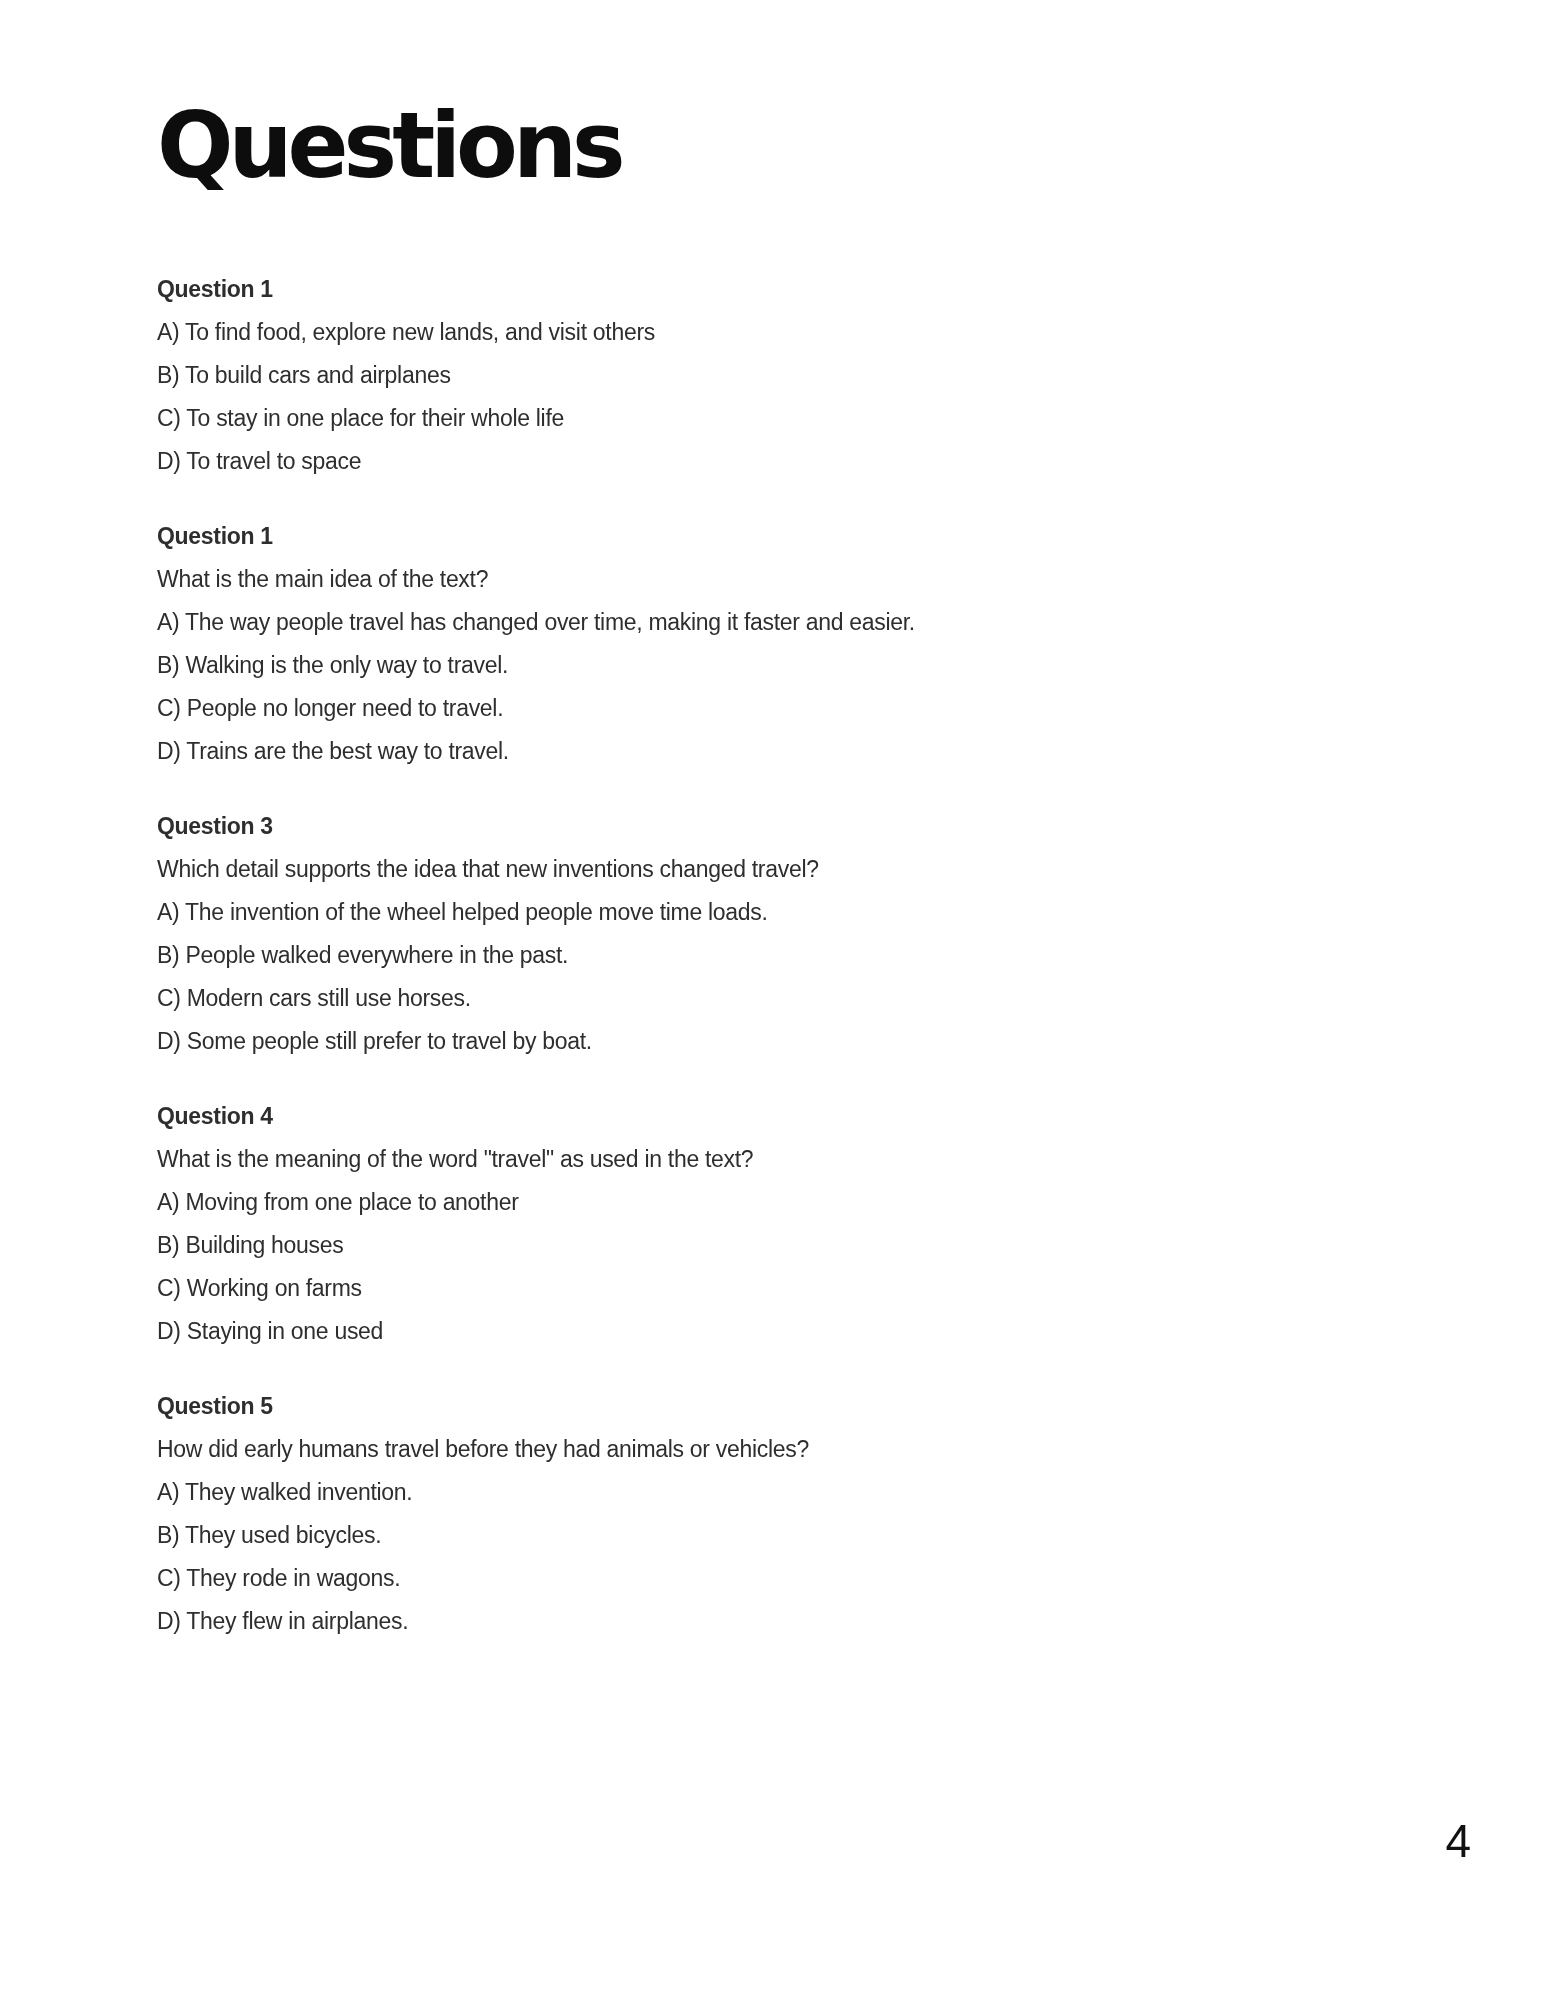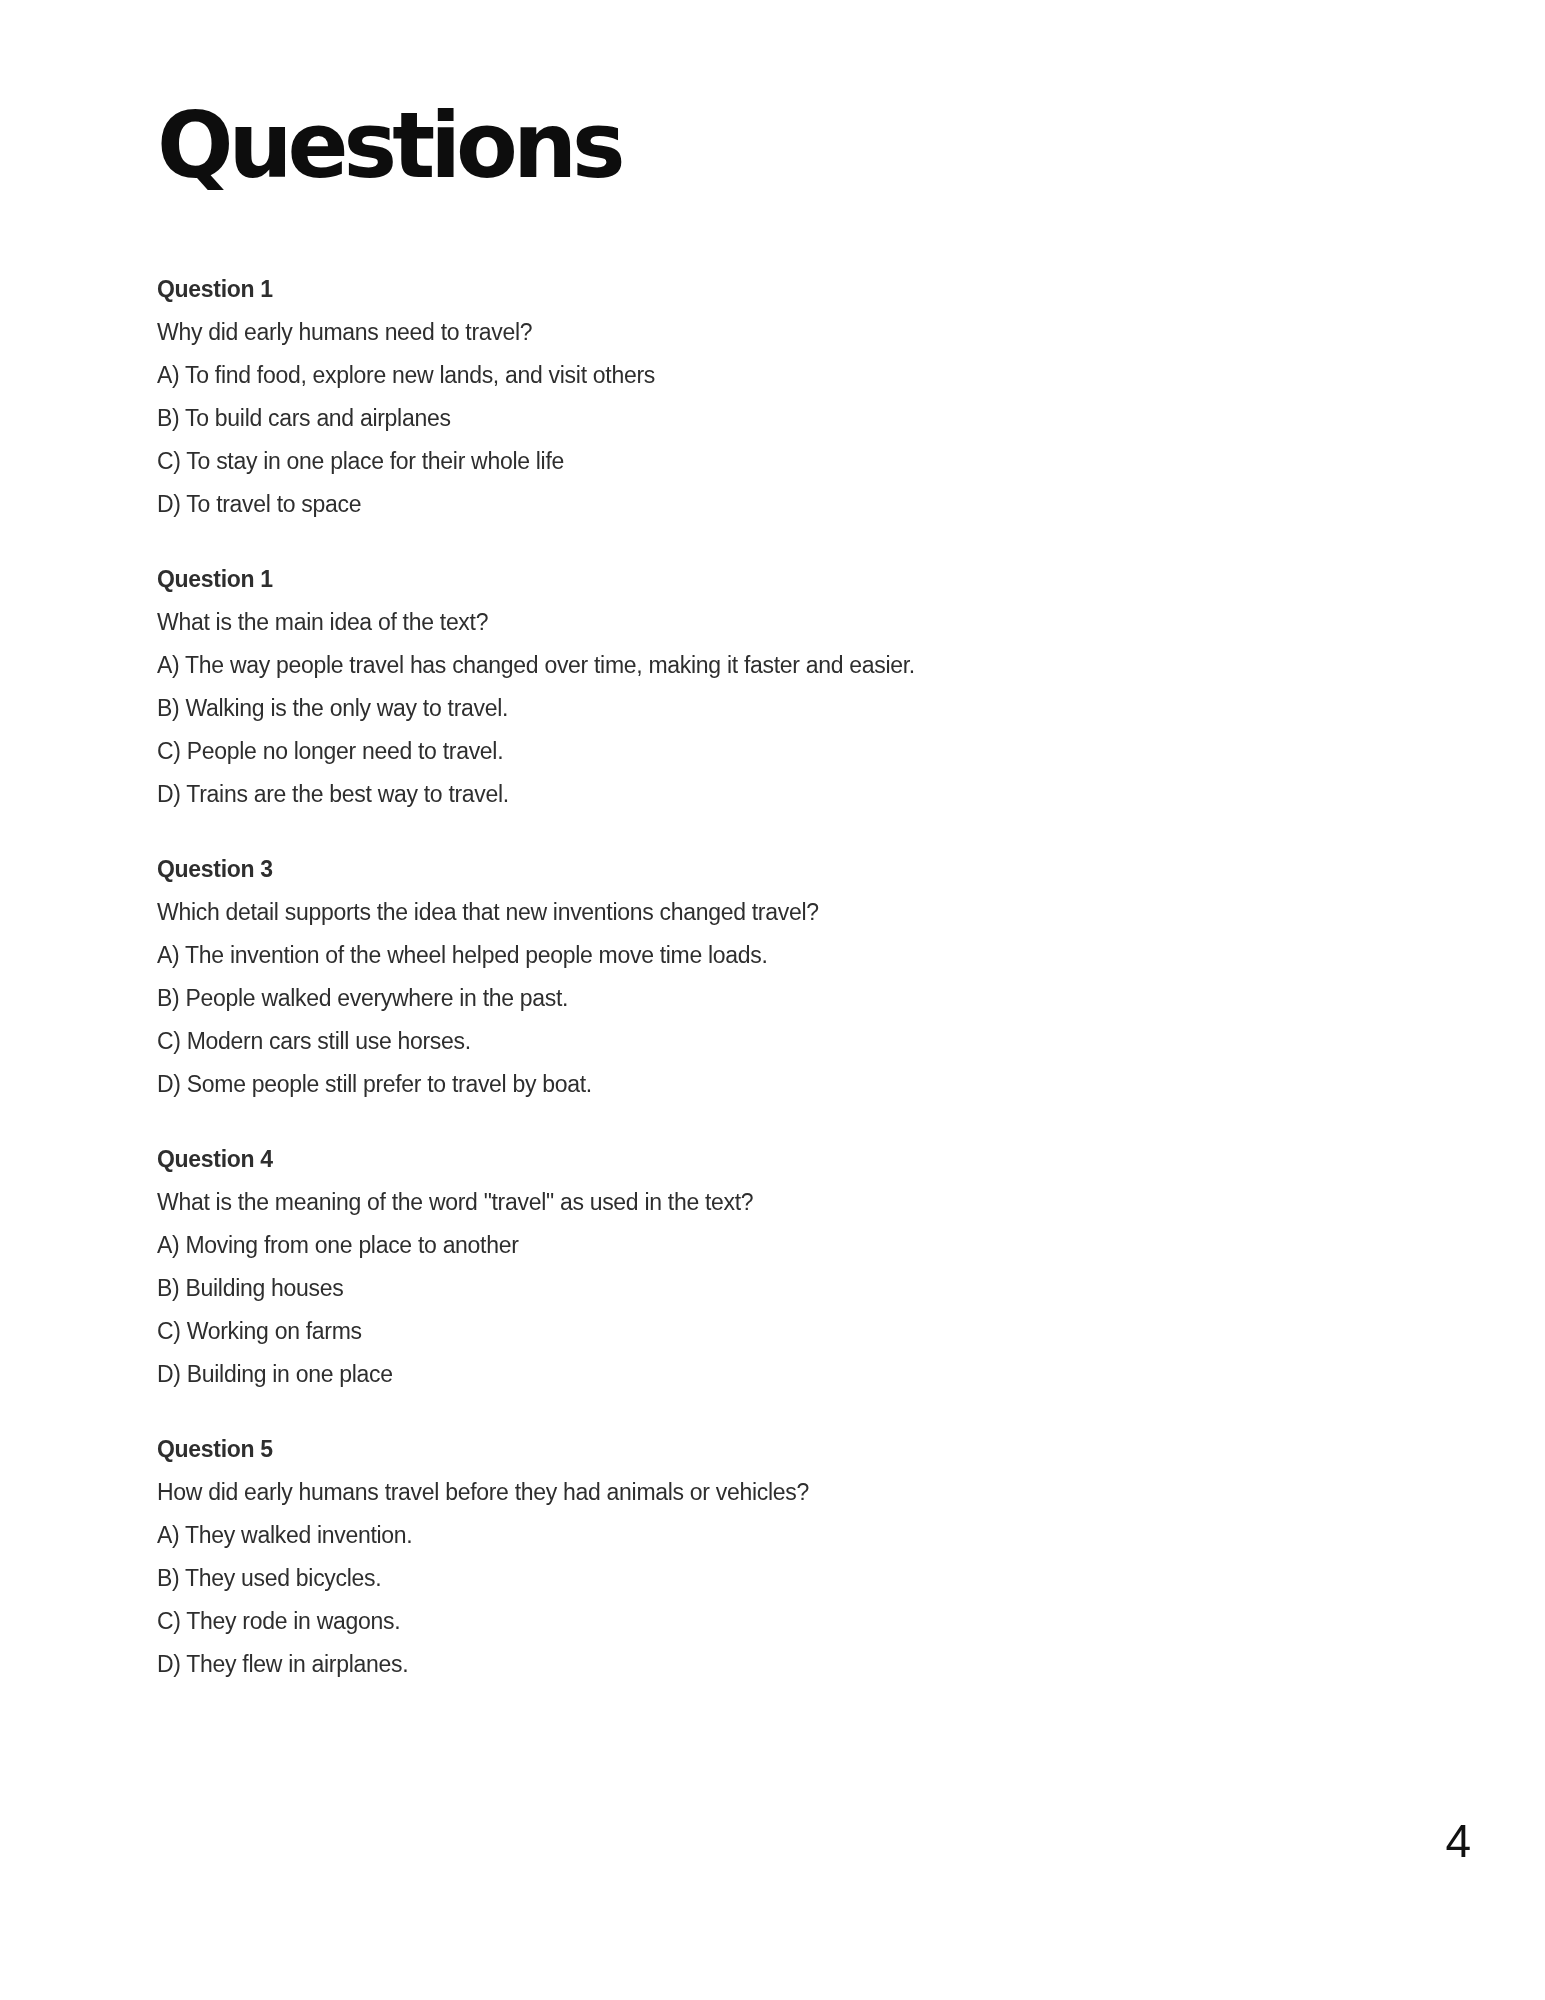--- a/index.html
+++ b/index.html
@@ -66,21 +66,20 @@
 <body>
 
 <div class="page">
 
   <h1 class="title">Questions</h1>
 
   <main class="content">
 
     <section class="question">
       <p class="q-heading">Question 1</p>
-      <p class="q-text">Why did early humans need to travel?</p>
       <p class="q-option">A) To find food, explore new lands, and visit others</p>
       <p class="q-option">B) To build cars and airplanes</p>
       <p class="q-option">C) To stay in one place for their whole life</p>
       <p class="q-option">D) To travel to space</p>
     </section>
 
     <section class="question">
       <p class="q-heading">Question 1</p>
       <p class="q-text">What is the main idea of the text?</p>
       <p class="q-option">A) The way people travel has changed over time, making it faster and easier.</p>
@@ -97,21 +96,21 @@
       <p class="q-option">C) Modern cars still use horses.</p>
       <p class="q-option">D) Some people still prefer to travel by boat.</p>
     </section>
 
     <section class="question">
       <p class="q-heading">Question 4</p>
       <p class="q-text">What is the meaning of the word "travel" as used in the text?</p>
       <p class="q-option">A) Moving from one place to another</p>
       <p class="q-option">B) Building houses</p>
       <p class="q-option">C) Working on farms</p>
-      <p class="q-option">D) Building in one place</p>
+      <p class="q-option">D) Staying in one used</p>
     </section>
 
     <section class="question">
       <p class="q-heading">Question 5</p>
       <p class="q-text">How did early humans travel before they had animals or vehicles?</p>
       <p class="q-option">A) They walked invention.</p>
       <p class="q-option">B) They used bicycles.</p>
       <p class="q-option">C) They rode in wagons.</p>
       <p class="q-option">D) They flew in airplanes.</p>
     </section>

